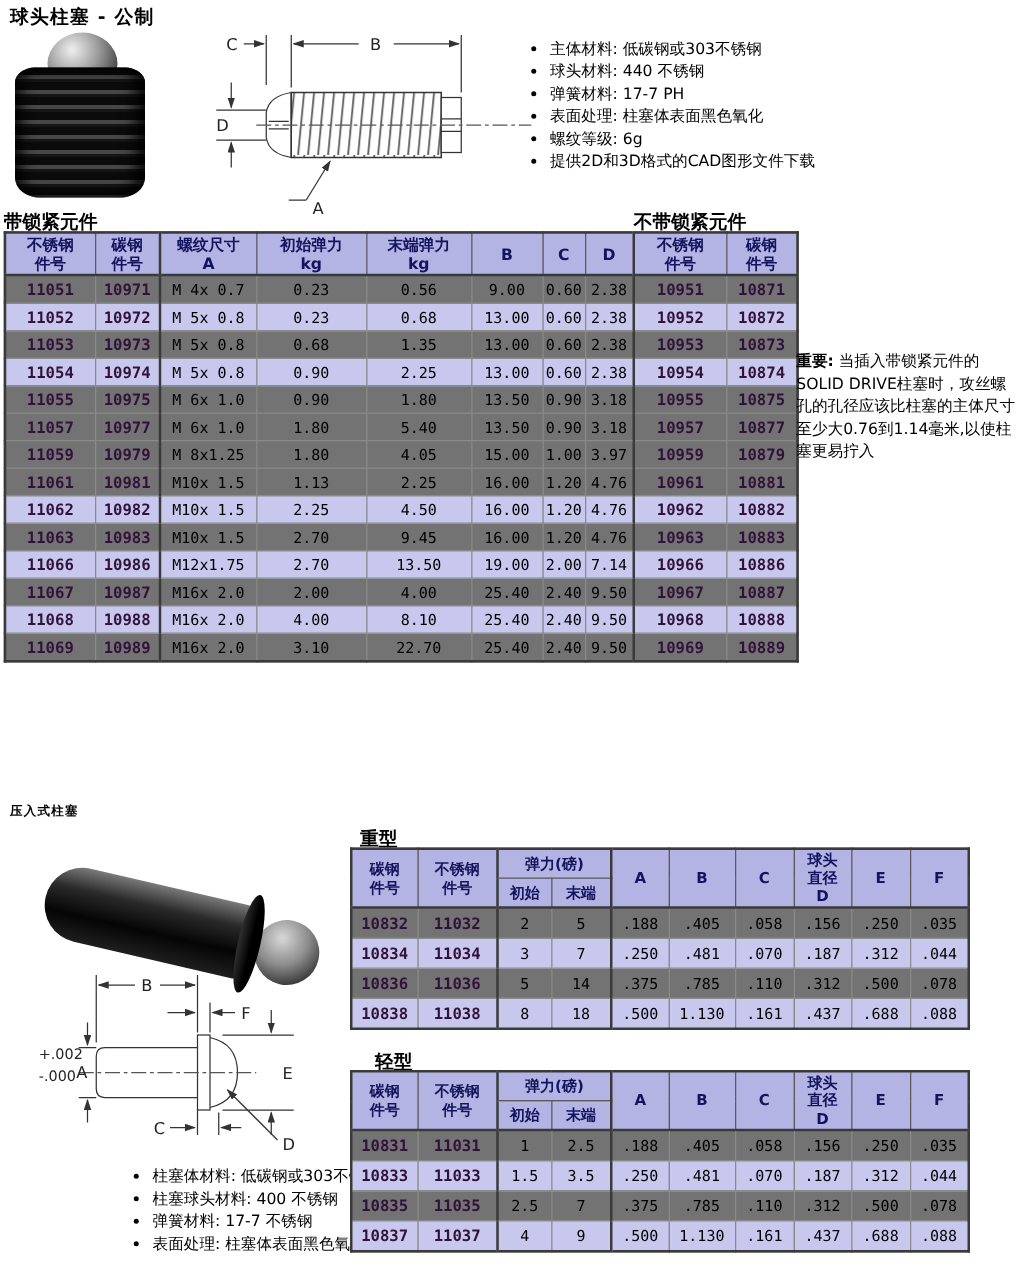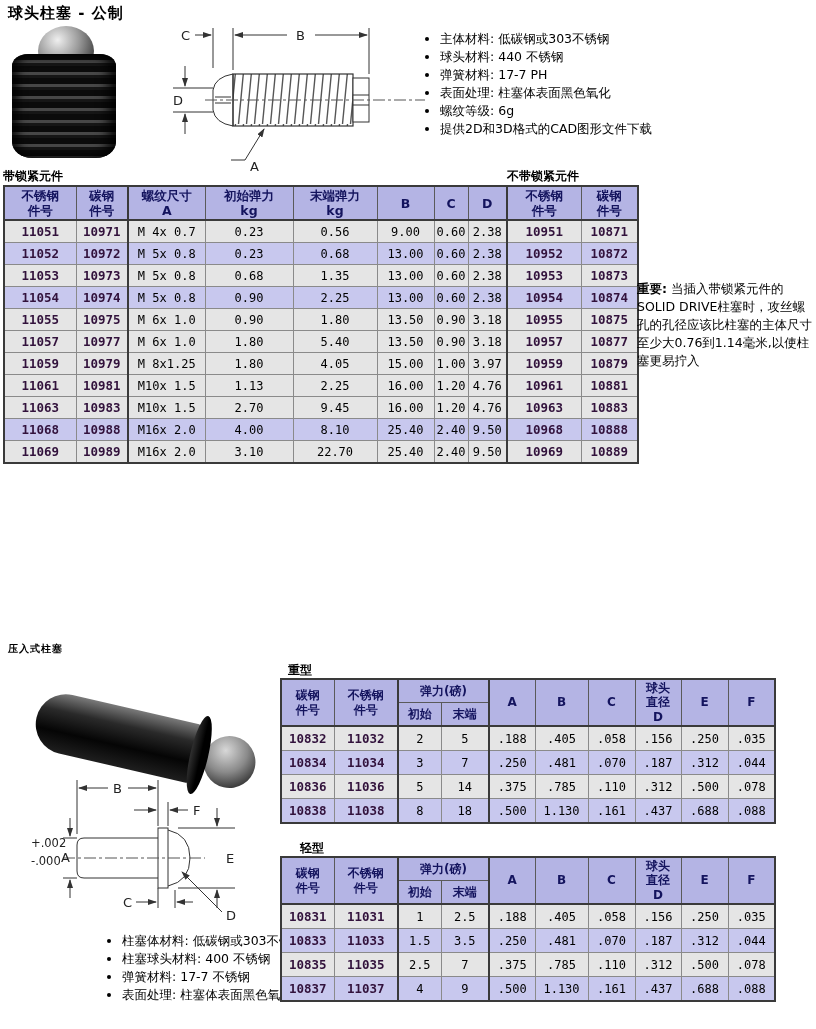--- a/index.html
+++ b/index.html
@@ -1,35 +1,35 @@
 <!DOCTYPE html>
 <html><head>
 <meta charset="utf-8">
 <style>
   html,body{margin:0;padding:0;background:#fff;}
   body{width:816px;height:1029px;position:relative;font-family:"DejaVu Sans","Liberation Sans",sans-serif;color:#000;}
   .abs{position:absolute;}
 
   .page-title{left:8px;top:4px;font-size:15px;font-weight:bold;letter-spacing:1px;}
   .sec-title{left:8px;top:642px;font-size:10px;font-weight:bold;letter-spacing:1px;}
-  .tbl-label{font-size:12px;font-weight:bold;}
+  .tbl-label{font-size:15px;font-weight:bold;}
 
   
   ul.spec{margin:0;padding:0 0 0 14px;list-style:disc;}
   ul.spec li{font-size:12.5px;line-height:17px;margin:0 0 1px 0;}
   .bullets-top{left:426px;top:30px;width:215px;}
   .bullets-bottom{left:108px;top:932px;width:350px;}
   .bullets-bottom li{font-size:13px;line-height:18px;}
 
   
   .note{left:637px;top:280px;width:178px;font-size:12.5px;line-height:18px;}
   .note b{font-weight:bold;}
 
   
-  table.data{border-collapse:collapse;table-layout:fixed;border:2px solid #3a3a3a;background:#e5e5e5;}
+  table.data{border-collapse:collapse;table-layout:fixed;border:2px solid #3a3a3a;background:#737373;}
   table.data th{background:#b4b4e4;color:#14145e;font-weight:bold;font-size:12.5px;
     white-space:pre-line;line-height:1.2;border:1px solid #5a5a5a;padding:1px 0;}
   table.data thead{border-bottom:2px solid #3a3a3a;}
   table.data td{border:1px solid #8a8a8a;text-align:center;padding:0;
     font-family:"DejaVu Sans Mono","Liberation Mono",monospace;font-size:12px;height:21px;}
   table.data tr.alt td{background:#c8c8ee;}
   table.data td.pn{font-weight:bold;color:#32123c;font-size:12.5px;}
   .g-left{border-left:2px solid #3a3a3a !important;}
   #main-table{left:3px;top:185px;}
   #main-table th{height:19px;}
@@ -253,31 +253,67 @@
         <td class="pn">10981</td>
         <td class="g-left">M10x 1.5</td>
         <td>1.13</td>
         <td>2.25</td>
         <td>16.00</td>
         <td>1.20</td>
         <td>4.76</td>
         <td class="pn g-left">10961</td>
         <td class="pn">10881</td>
       </tr>
+      <tr class="alt">
+        <td class="pn">11062</td>
+        <td class="pn">10982</td>
+        <td class="g-left">M10x 1.5</td>
+        <td>2.25</td>
+        <td>4.50</td>
+        <td>16.00</td>
+        <td>1.20</td>
+        <td>4.76</td>
+        <td class="pn g-left">10962</td>
+        <td class="pn">10882</td>
+      </tr>
       <tr>
         <td class="pn">11063</td>
         <td class="pn">10983</td>
         <td class="g-left">M10x 1.5</td>
         <td>2.70</td>
         <td>9.45</td>
         <td>16.00</td>
         <td>1.20</td>
         <td>4.76</td>
         <td class="pn g-left">10963</td>
         <td class="pn">10883</td>
+      </tr>
+      <tr class="alt">
+        <td class="pn">11066</td>
+        <td class="pn">10986</td>
+        <td class="g-left">M12x1.75</td>
+        <td>2.70</td>
+        <td>13.50</td>
+        <td>19.00</td>
+        <td>2.00</td>
+        <td>7.14</td>
+        <td class="pn g-left">10966</td>
+        <td class="pn">10886</td>
+      </tr>
+      <tr>
+        <td class="pn">11067</td>
+        <td class="pn">10987</td>
+        <td class="g-left">M16x 2.0</td>
+        <td>2.00</td>
+        <td>4.00</td>
+        <td>25.40</td>
+        <td>2.40</td>
+        <td>9.50</td>
+        <td class="pn g-left">10967</td>
+        <td class="pn">10887</td>
       </tr>
       <tr class="alt">
         <td class="pn">11068</td>
         <td class="pn">10988</td>
         <td class="g-left">M16x 2.0</td>
         <td>4.00</td>
         <td>8.10</td>
         <td>25.40</td>
         <td>2.40</td>
         <td>9.50</td>

